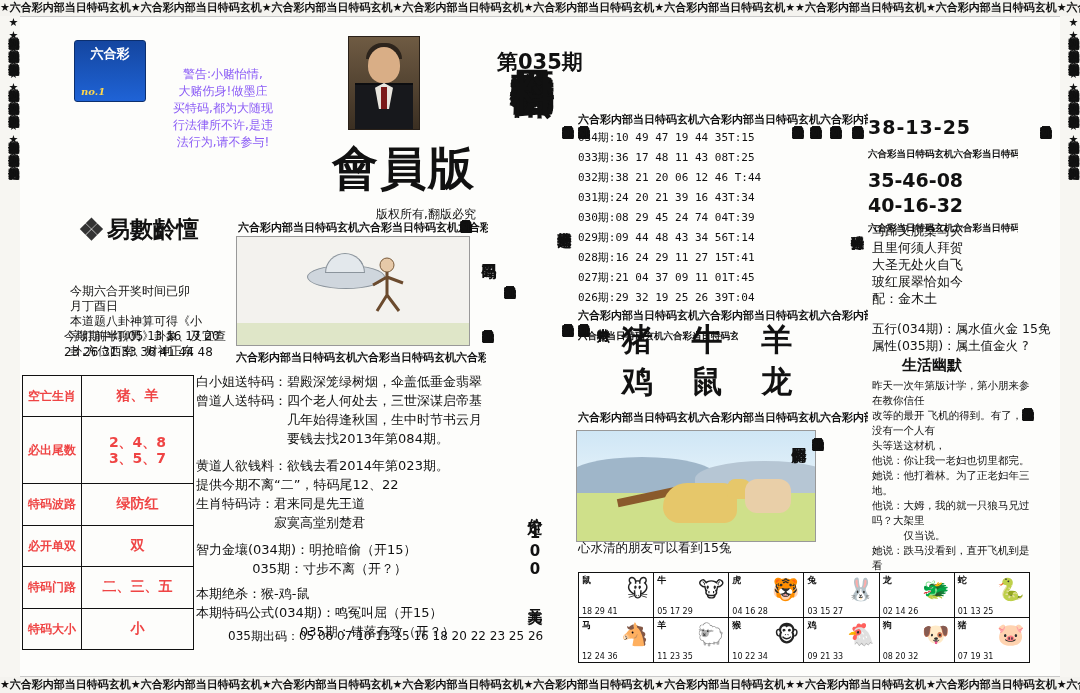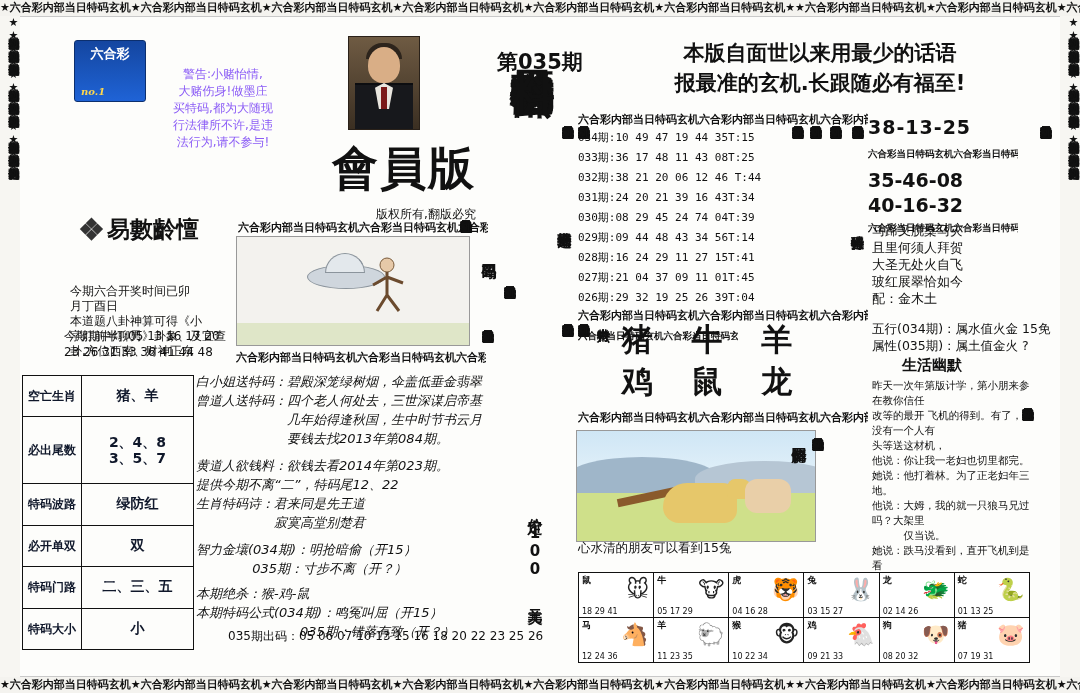--- a/index.html
+++ b/index.html
@@ -126,31 +126,31 @@
     font-size:12px;line-height:16px;color:#111;
   }
   
   #left-table{
     left:22px;top:375px;width:172px;height:275px;
     border:1px solid #111;border-collapse:collapse;
     font-size:13px;
   }
   #left-table td{
     border:1px solid #111;text-align:center;vertical-align:middle;
-    padding:2px 2px;color:#0f172a;font-weight:bold;margin-left:20px;
+    padding:2px 2px;color:#ef4444;font-weight:bold;margin-left:20px;
   }
   #left-table td.lbl{width:54px;font-size:12px;line-height:14px;}
   #left-table td.val{font-size:14px;}
   .green{color:#0a8a2a;}
   
   #mid-text{
     left:196px;top:372px;width:300px;height:230px;
     font-size:13px;line-height:19px;color:#111;
   }
-  #mid-text div{white-space:nowrap;font-style:italic;}
+  #mid-text div{white-space:nowrap;}
   #bottom-nums{
     left:196px;top:628px;width:330px;height:18px;font-size:12px;color:#111;white-space:nowrap;margin-left:32px;
   }
   
   .pic{
     position:absolute;border:1px solid #999;background:#eee;overflow:hidden;
   }
   #pic-top{left:236px;top:236px;width:232px;height:108px;background:#f3f2ee;}
   #pic-bottom{left:576px;top:430px;width:238px;height:110px;}
   
@@ -272,24 +272,20 @@
   <div class="abs" id="portrait">
     <div class="hair"></div>
     <div class="face"></div>
     <div class="body"></div>
     <div class="shirt"></div>
     <div class="tie"></div>
   </div>
 
   <div class="abs" id="issue">第035期</div>
 
-  <div class="abs" id="headline">
-    <div>本版自面世以来用最少的话语</div>
-    <div>报最准的玄机.长跟随必有福至!</div>
-  </div>
 
   <div class="abs vcol" id="title-big">當日内部特碼玄機料</div>
 
   <div class="abs" id="member-title">會員版</div>
   <div class="abs" id="copyright">版权所有,翻版必究</div>
 
   <div class="abs" id="easy-logo">
     <span class="bird">❖</span>
     <span>易數齡憻</span>
   </div>

